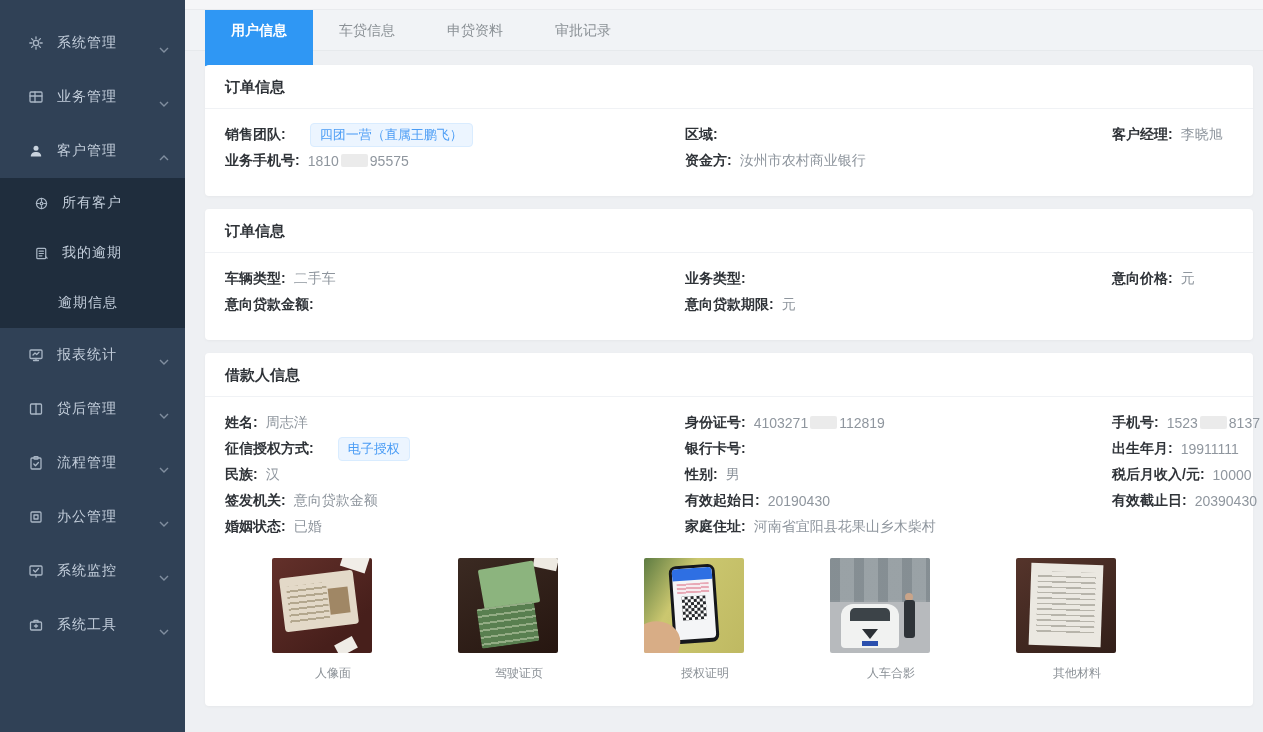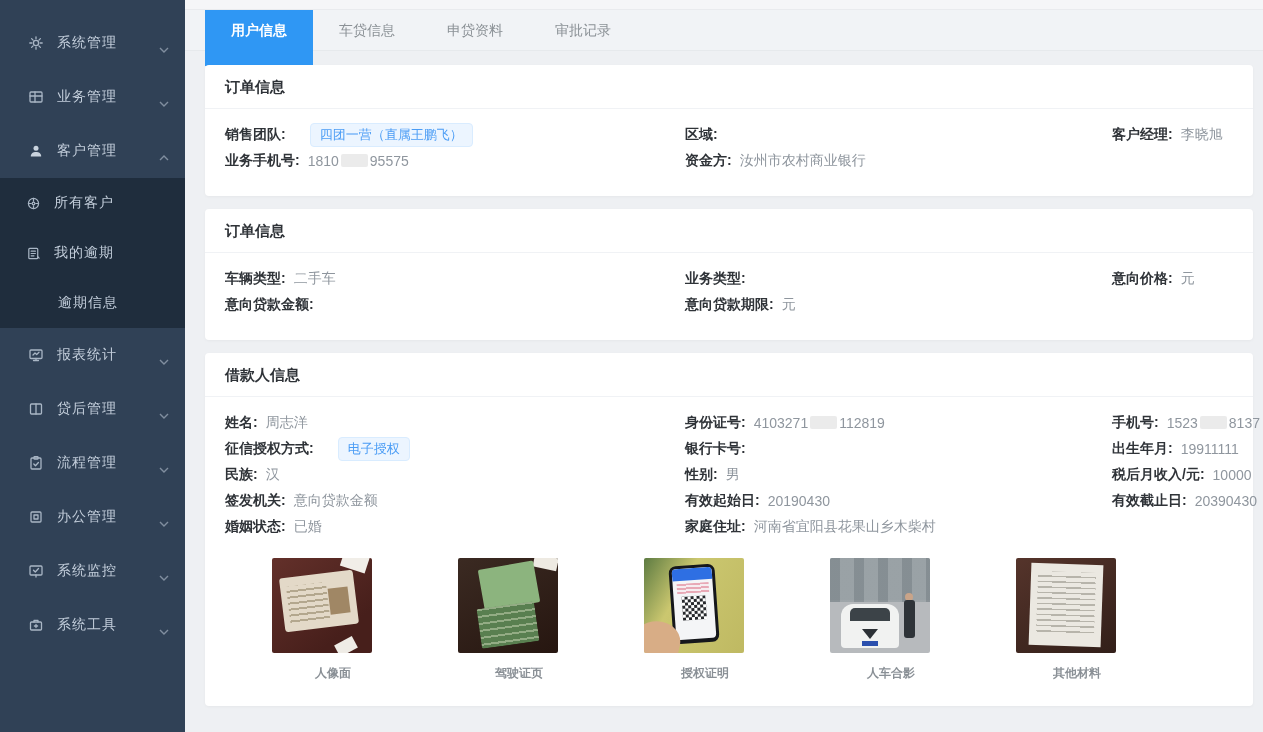--- a/index.html
+++ b/index.html
@@ -10,21 +10,21 @@
   
   .sidebar { width:185px; height:732px; background:#304156; flex-shrink:0; padding-top:16px; }
   .s-item { height:54px; display:flex; align-items:center; padding:0 16px 0 28px;
             color:#c3cedb; font-size:14px; cursor:pointer; }
   .s-icon { width:16px; height:16px; margin-right:13px; display:inline-flex; }
   .s-icon svg { stroke:#a9b6c5; fill:none; stroke-width:1.3; stroke-linecap:round; stroke-linejoin:round; }
   .s-label { flex:1; letter-spacing:1px; }
   .s-arrow { width:10px; height:6px; opacity:.55; }
   .s-arrow svg { stroke:#c3cedb; fill:none; stroke-width:1.4; }
   .submenu { background:#1f2d3d; }
-  .sub-item { height:50px; display:flex; align-items:center; padding-left:26px;
+  .sub-item { height:50px; display:flex; align-items:center; padding-left:34px;
               color:#c3cedb; font-size:14px; cursor:pointer; }
   .sub-item .s-icon { width:15px; height:15px; margin-right:13px; }
   .sub-item.noicon { padding-left:58px; }
 
   
   .main { flex:1; display:flex; flex-direction:column; overflow:hidden; }
   .topstrip { height:10px; background:#f5f6f8; border-bottom:1px solid #e9ebee; }
   .tabbar { display:flex; height:41px; background:#f1f3f6; border-bottom:1px solid #e6e9ec;
             padding-left:20px; }
   .tab { height:56px; line-height:40px; padding:0 26px; font-size:14px; color:#8b9196; cursor:pointer; }
@@ -40,21 +40,21 @@
   .field { height:22px; display:flex; align-items:center; white-space:nowrap; }
   .flabel { font-size:14px; font-weight:bold; color:#2f3338; margin-right:8px; }
   .fvalue { font-size:14px; color:#8f969e; }
   .tag { font-size:13px; color:#4a9cf5; background:#ecf5ff; border:1px solid #d9ecff;
          border-radius:4px; padding:2px 9px; cursor:pointer;margin-left:16px; }
   .mask { display:inline-block; width:27px; height:13px; background:#ebebeb;
           border-radius:2px; vertical-align:-1px; margin:0 2px; }
 
   
   .photo-row { display:flex; gap:64px; margin-left:47px; margin-top:20px; }
-  .photo-cell { width:122px;font-weight:bold; }
+  .photo-cell { width:122px; }
   .photo { width:100px; height:95px; position:relative; overflow:hidden; border-radius:2px; cursor:pointer; }
   .photo-cap { margin-top:12px; text-align:center; font-size:12px; color:#8a9096; white-space:nowrap; }
 
   .ph1 { background:linear-gradient(140deg,#63302a 0%,#471f1b 75%); }
   .ph1-paper { position:absolute; top:-6px; right:4px; width:26px; height:18px; background:#f1eee8; transform:rotate(18deg); }
   .ph1-card { position:absolute; top:16px; left:10px; width:74px; height:54px; background:#e3d9c8; transform:rotate(-7deg); border-radius:3px; }
   .ph1-face { position:absolute; right:7px; top:16px; width:20px; height:26px; background:#a08765; }
   .ph1-lines { position:absolute; left:6px; top:9px; width:40px; height:38px;
                background:repeating-linear-gradient(#e3d9c8 0 4px,#b3a78e 4px 6px); }
   .ph1-slip { position:absolute; bottom:0; right:16px; width:20px; height:13px; background:#efece6; transform:rotate(-28deg); }

